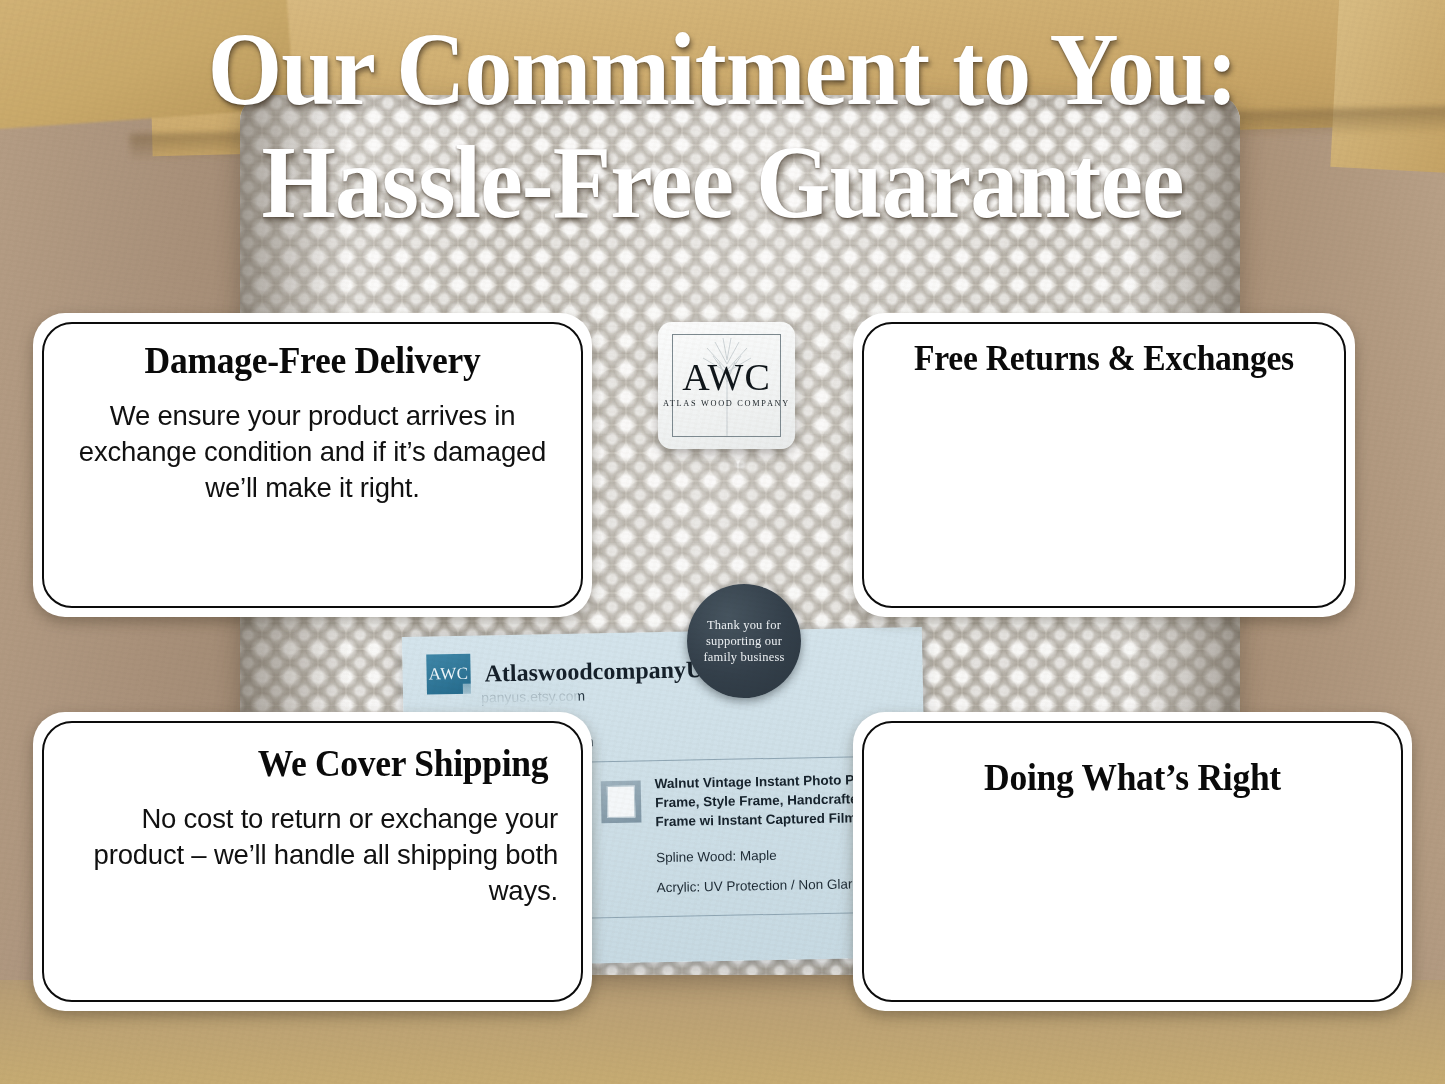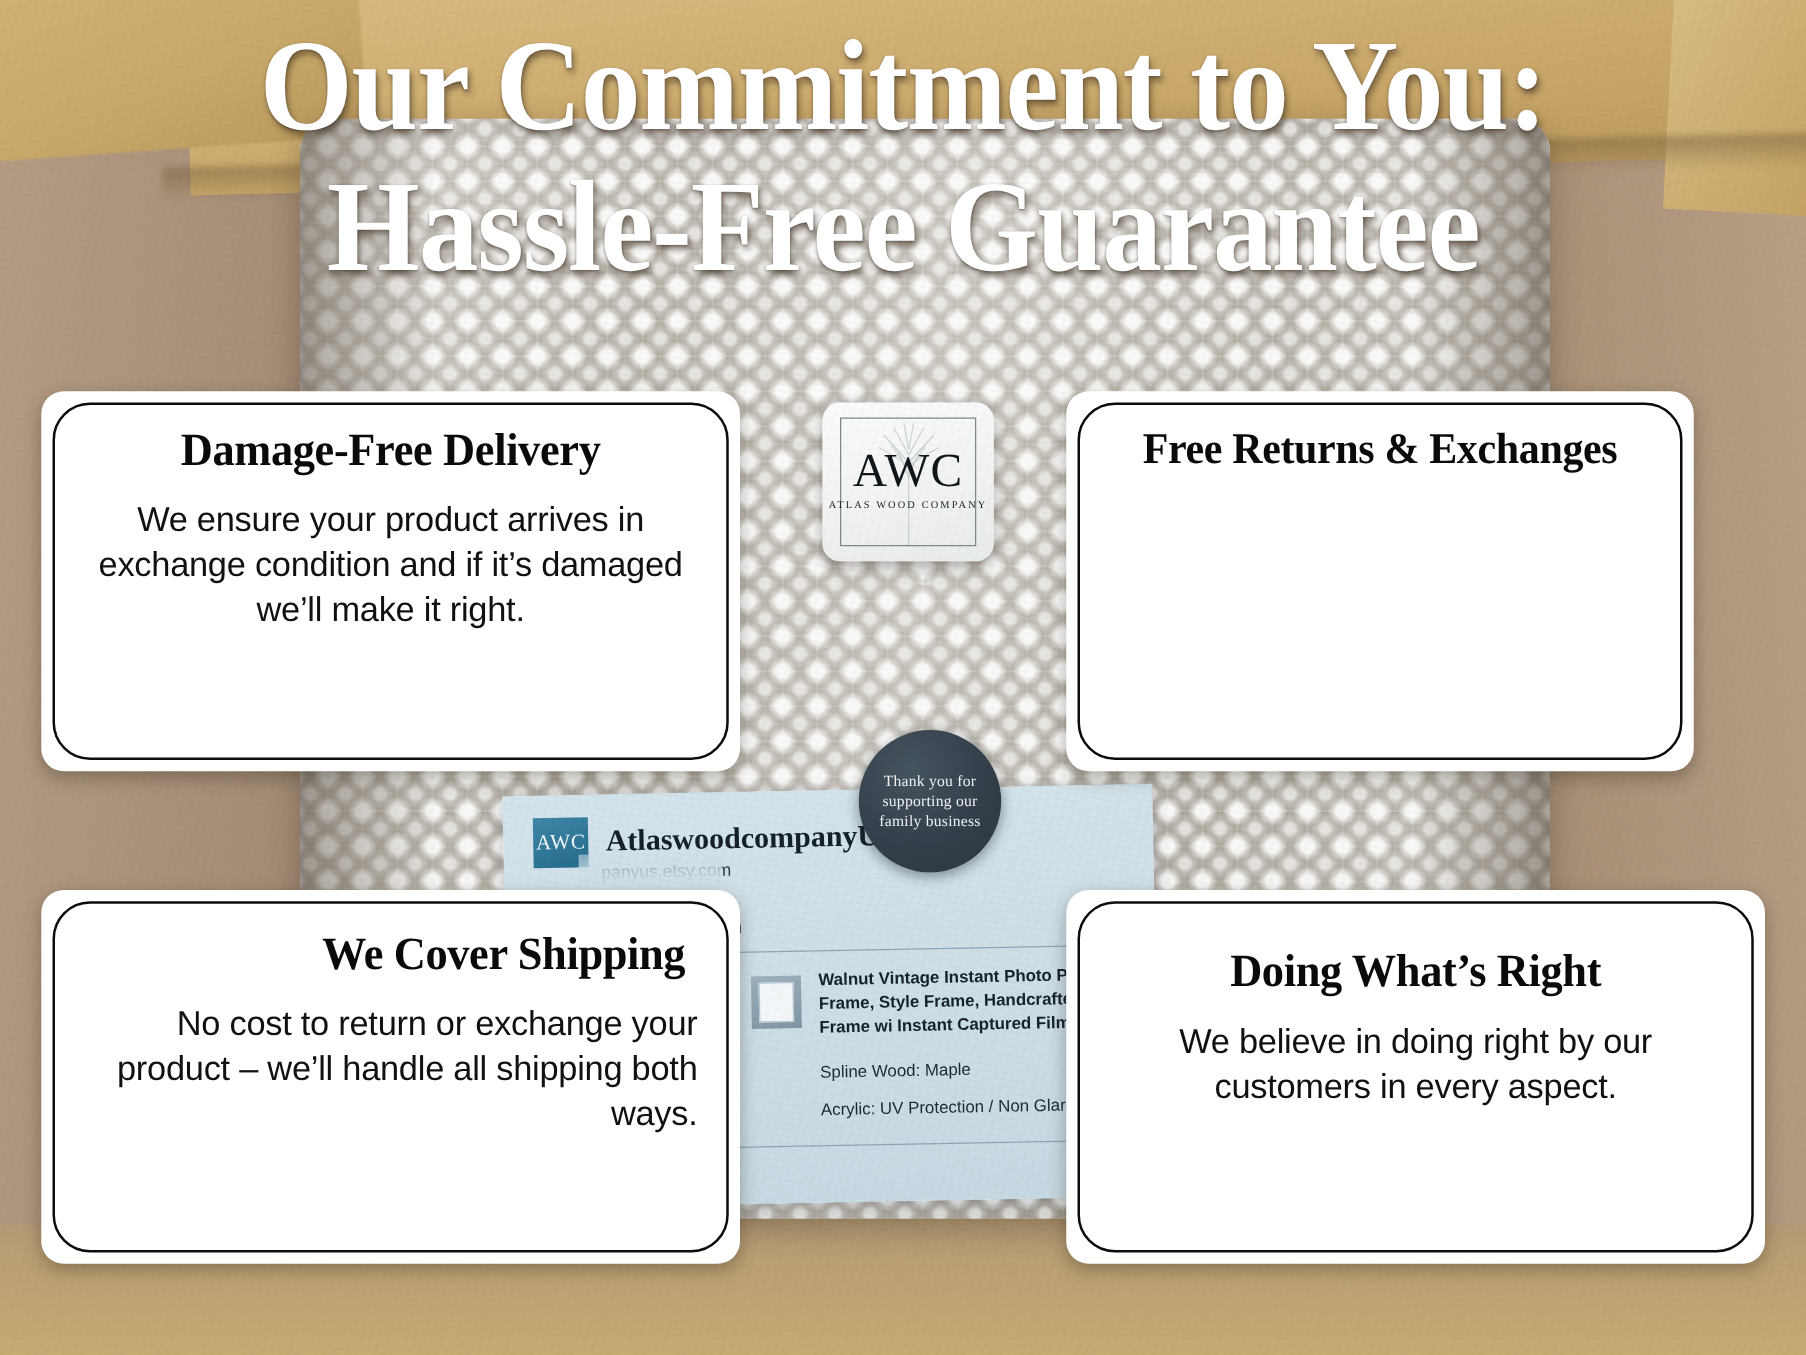--- a/index.html
+++ b/index.html
@@ -179,21 +179,21 @@
     color:#ffffff;font-size:104px;line-height:.99;
     letter-spacing:-1px;
     transform:scaleX(.92);
     text-shadow:2px 4px 5px rgba(52,40,26,.55), 0 1px 2px rgba(52,40,26,.45);
   }
   .headline .l1{display:block;}
   .headline .l2{display:block;margin-top:10px;}
 
   
   .card{
-    position:absolute;background:#ffffff;border-radius:18px;
+    position:absolute;background:#ffffff;border-radius:32px;
     box-shadow:0 5px 14px rgba(45,36,24,.35);
   }
   .card::after{
     content:"";position:absolute;left:9px;top:9px;right:9px;bottom:9px;
     border:2.6px solid #0c0c0c;border-radius:30px;pointer-events:none;
   }
   .card-inner{position:relative;z-index:2;padding:26px 34px 0;text-align:center;}
   .card h3{
     margin:0 0 16px;font-family:"Liberation Serif",serif;font-weight:bold;
     font-size:37px;color:#0a0a0a;letter-spacing:-.3px;transform:scaleX(.96);
@@ -297,17 +297,16 @@
   <div class="card" id="card-bl">
     <div class="card-inner">
       <h3>We Cover Shipping</h3>
       <p>No cost to return or exchange your product – we’ll handle all shipping both ways.</p>
     </div>
   </div>
 
   <div class="card" id="card-br">
     <div class="card-inner">
       <h3>Doing What’s Right</h3>
-      <p>We believe in doing right by our customers in every aspect.</p>
     </div>
   </div>
 
 </div>
 
 </body></html>

